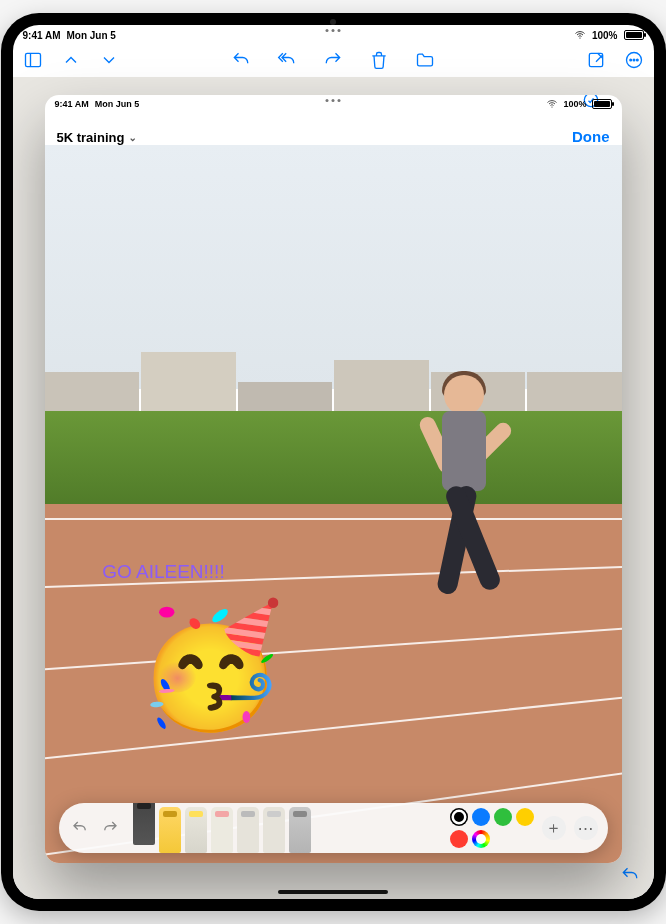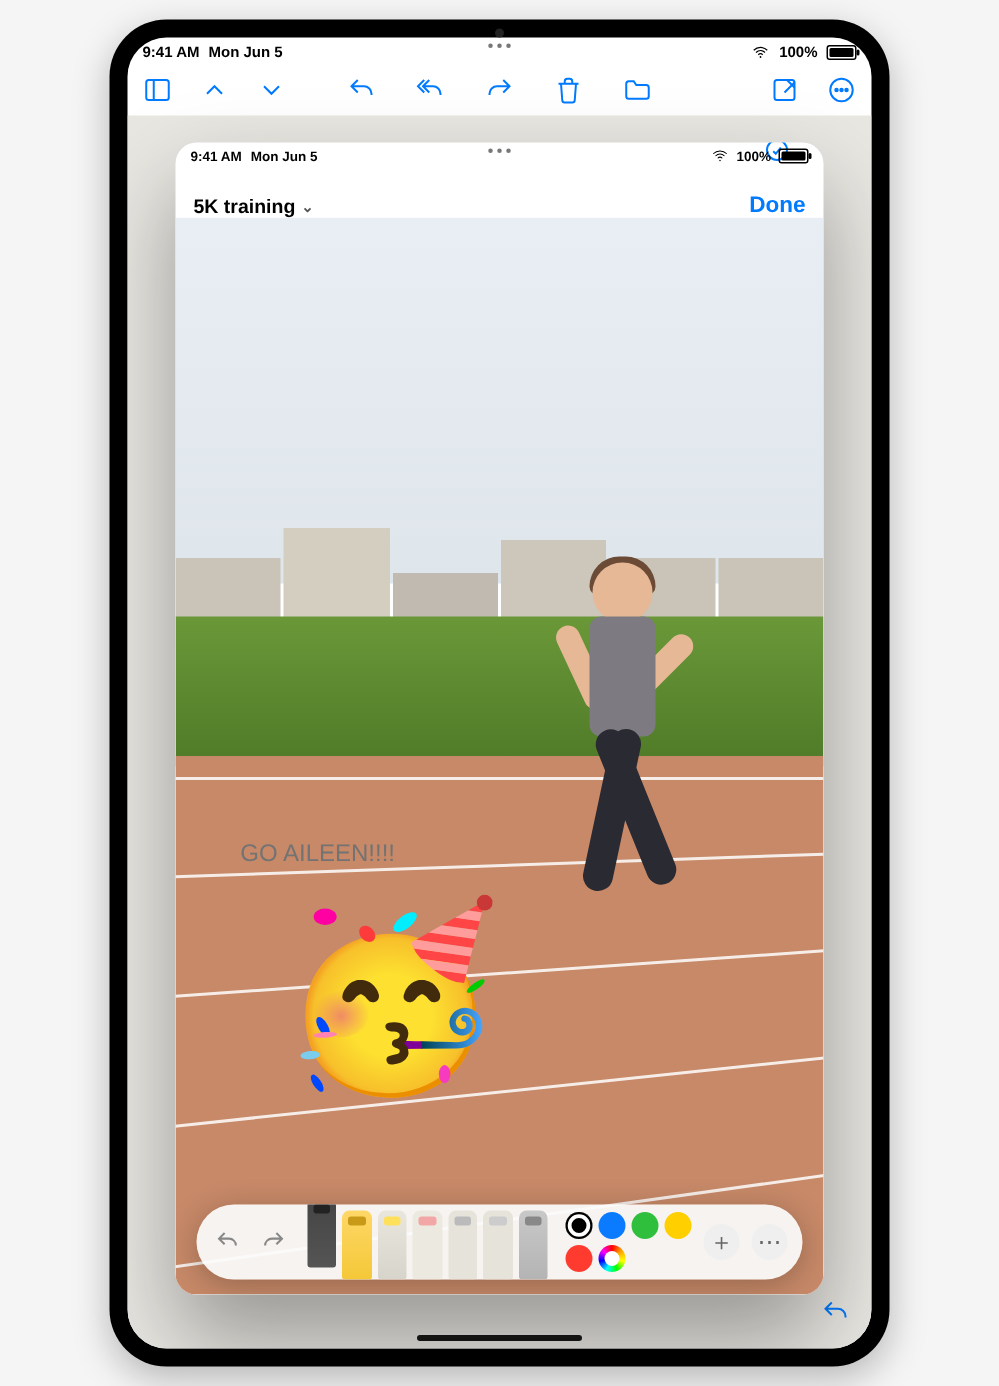--- a/index.html
+++ b/index.html
@@ -1,18 +1,18 @@
 <!DOCTYPE html>
 <html><head>
 <meta charset="utf-8">
 <style>
   * { box-sizing: border-box; margin: 0; padding: 0; }
   body { width: 666px; height: 924px; background: #f5f5f5; font-family: -apple-system, 'Helvetica Neue', Arial, sans-serif; display: flex; align-items: center; justify-content: center; }
   .device {
-    width: 520px; height: 898px; background: #000; border-radius: 38px;
+    width: 665px; height: 898px; background: #000; border-radius: 38px;
     padding: 12px; position: relative; box-shadow: 0 8px 24px rgba(0,0,0,.25);
   }
   .screen {
     width: 100%; height: 100%; background: #fff; border-radius: 26px; overflow: hidden; position: relative;
   }
   .camera { position:absolute; top:6px; left:50%; transform:translateX(-50%); width:6px; height:6px; background:#222; border-radius:50%; z-index:10;}
   
   .statusbar { display:flex; align-items:center; justify-content:space-between; height:18px; padding:2px 10px 0 10px; font-size:10px; font-weight:600; color:#000;}
   .statusbar .left, .statusbar .right { display:flex; gap:6px; align-items:center;}
   .three-dots { position:absolute; left:50%; top:4px; transform:translateX(-50%); display:flex; gap:3px;}
@@ -50,21 +50,21 @@
   .track{position:absolute; left:0; right:0; top:50%; bottom:0; background:#c78968;}
   .lane{position:absolute; left:-10%; right:-10%; height:2px; background:#fff; opacity:.85;}
   .runner{position:absolute; right:16%; top:32%; width:130px; height:300px;}
   .head{width:40px;height:40px;background:#e6b896;border-radius:50%;position:absolute;top:0;left:45px;}
   .hair{width:44px;height:26px;background:#6b4a36;border-radius:20px 20px 6px 6px;position:absolute;top:-4px;left:43px;}
   .torso{width:44px;height:80px;background:#7d7a82;border-radius:8px;position:absolute;top:36px;left:43px;}
   .leg1{width:20px;height:110px;background:#2a2a32;border-radius:10px;position:absolute;top:110px;left:48px;transform:rotate(12deg);}
   .leg2{width:20px;height:110px;background:#2a2a32;border-radius:10px;position:absolute;top:108px;left:64px;transform:rotate(-22deg);}
   .arm1{width:16px;height:60px;background:#e6b896;border-radius:10px;position:absolute;top:40px;left:30px;transform:rotate(-25deg);}
   .arm2{width:16px;height:56px;background:#e6b896;border-radius:10px;position:absolute;top:42px;left:82px;transform:rotate(45deg);}
-  .annot-text{position:absolute; left:10%; top:58%; font-size:16px; font-weight:400; font-family:Arial,sans-serif; color:#737373;}
+  .annot-text{position:absolute; left:10%; top:58%; font-size:19px; font-weight:400; font-family:Arial,sans-serif; color:#8b5cf6;}
   .emoji{position:absolute; left:16%; top:64%; font-size:120px; line-height:1;}
   
   .shelf{ position:absolute; left:14px; right:14px; bottom:10px; height:50px; background:#fbfbfbee; border-radius:26px; box-shadow:0 4px 20px rgba(0,0,0,.25); display:flex; align-items:center; padding:0 10px; gap:8px;}
   .sbtn{width:22px;height:22px;display:flex;align-items:center;justify-content:center;color:#888;}
   .sbtn svg{width:18px;height:18px;stroke:#888;fill:none;stroke-width:1.8;}
   .tools{flex:1; display:flex; align-items:flex-end; gap:4px; height:100%; padding:0 4px; overflow:hidden;}
   .tool{width:22px;height:46px;border-radius:5px 5px 2px 2px;position:relative;}
   .tool span{position:absolute;left:4px;right:4px;top:4px;height:6px;border-radius:2px;}
   .t-pen{background:linear-gradient(#444,#555)}.t-pen span{background:#222;}
   .t-marker{background:linear-gradient(#ffd766,#f4c838)}.t-marker span{background:#c99a18}

